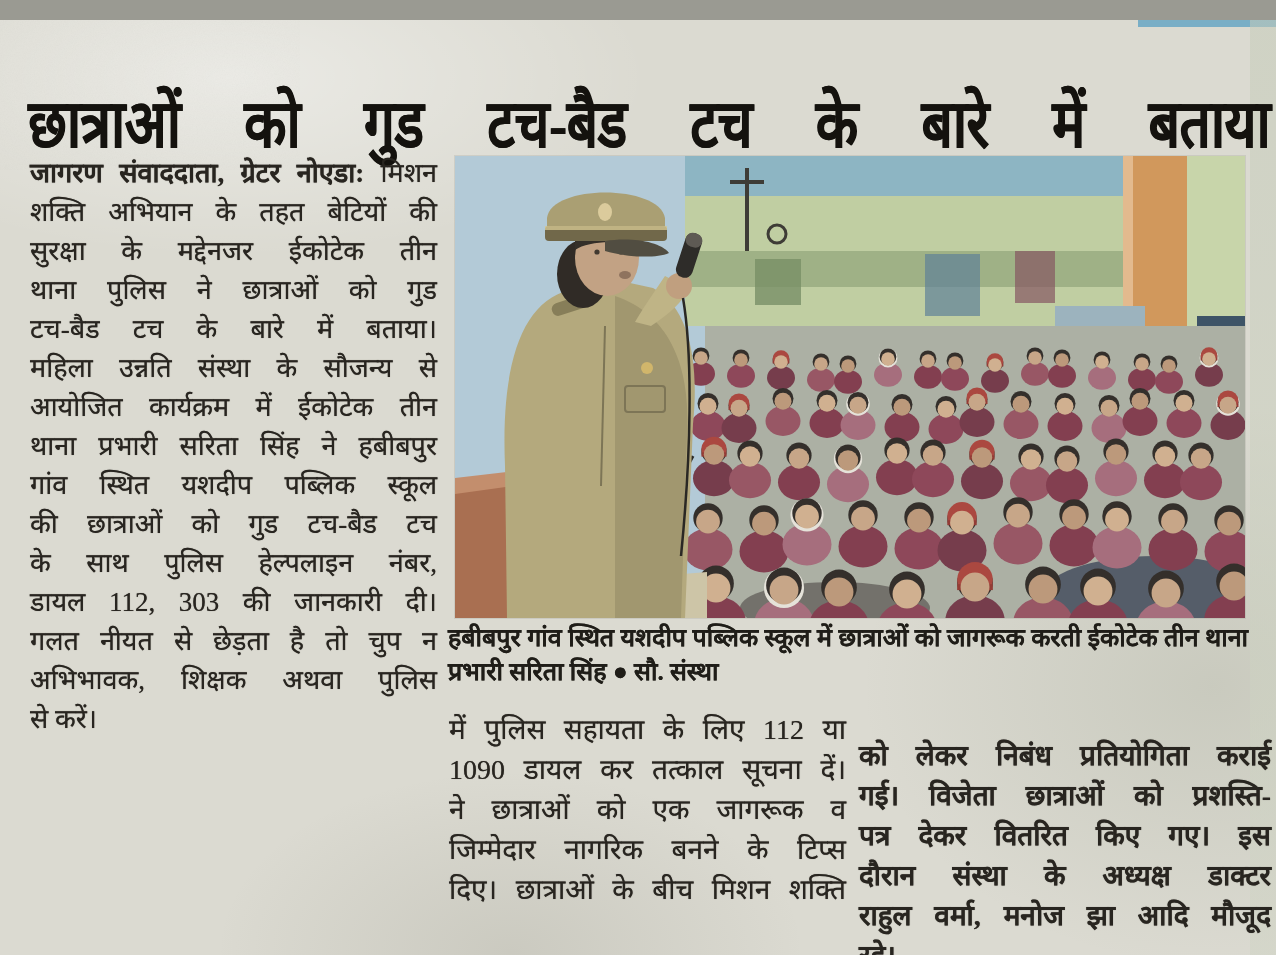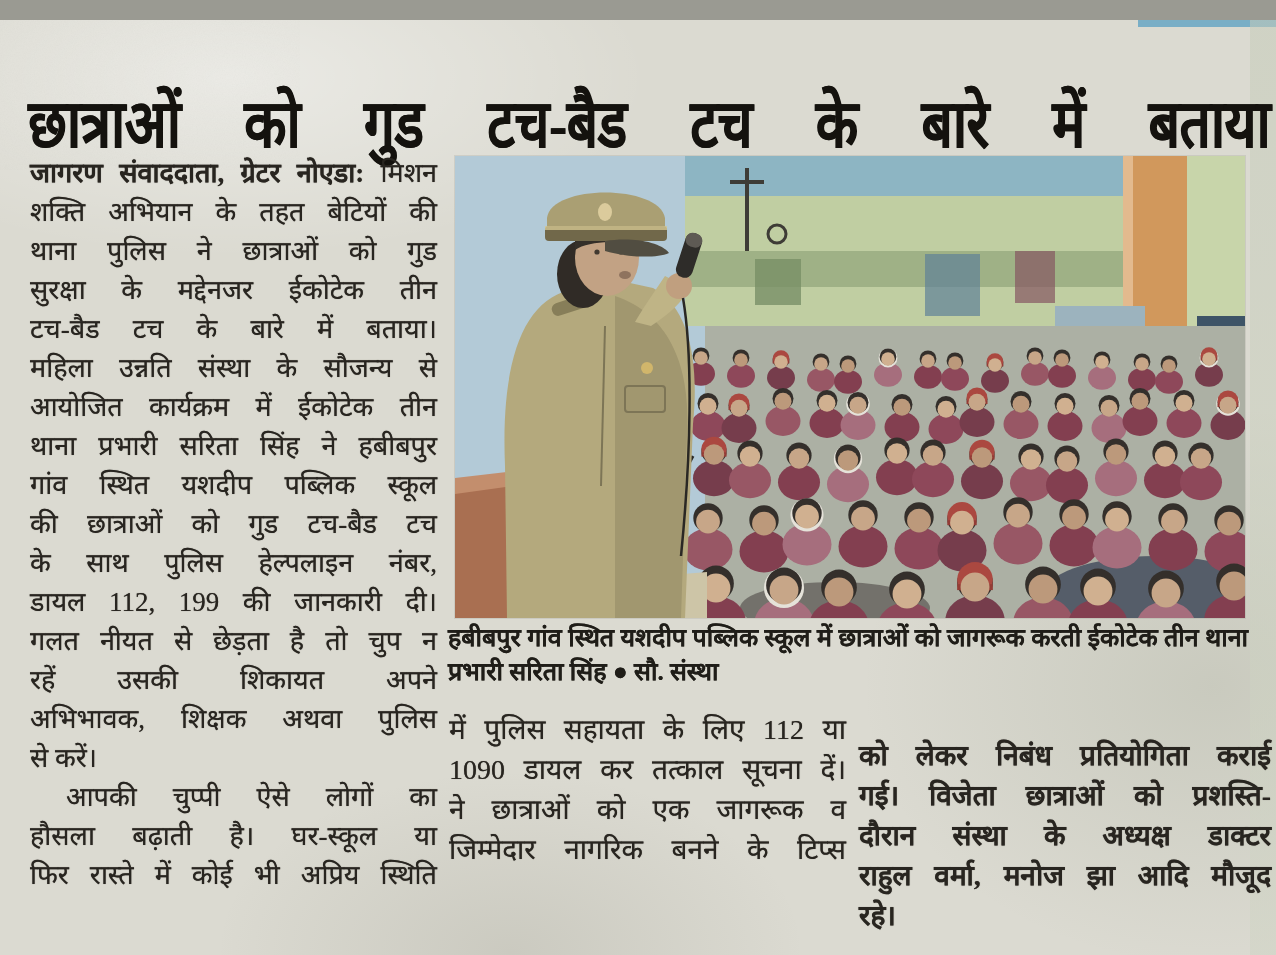--- a/index.html
+++ b/index.html
@@ -55,39 +55,33 @@
 
   <div class="blue-sliver"></div>
   <div class="margin-strip"></div>
 
   <h1 class="headline">छात्राओं को गुड टच-बैड टच के बारे में बताया</h1>
 
   <div class="col col-left">
     <div class="para">
         <div class="tline"><b class="lead">जागरण संवाददाता, ग्रेटर नोएडा: </b>मिशन</div>
         <div class="tline">शक्ति अभियान के तहत बेटियों की</div>
+        <div class="tline">सुरक्षा के मद्देनजर ईकोटेक तीन</div>
         <div class="tline">थाना पुलिस ने छात्राओं को गुड</div>
-        <div class="tline">सुरक्षा के मद्देनजर ईकोटेक तीन</div>
         <div class="tline">टच-बैड टच के बारे में बताया।</div>
         <div class="tline">महिला उन्नति संस्था के सौजन्य से</div>
         <div class="tline">आयोजित कार्यक्रम में ईकोटेक तीन</div>
         <div class="tline">थाना प्रभारी सरिता सिंह ने हबीबपुर</div>
         <div class="tline">गांव स्थित यशदीप पब्लिक स्कूल</div>
         <div class="tline">की छात्राओं को गुड टच-बैड टच</div>
         <div class="tline">के साथ पुलिस हेल्पलाइन नंबर,</div>
-        <div class="tline">डायल 112, 199 की जानकारी दी।</div>
+        <div class="tline">डायल 112, 303 की जानकारी दी।</div>
         <div class="tline">गलत नीयत से छेड़ता है तो चुप न</div>
-        <div class="tline">रहें उसकी शिकायत अपने</div>
         <div class="tline">अभिभावक, शिक्षक अथवा पुलिस</div>
         <div class="tline flush">से करें।</div>
-      </div>
-    <div class="para">
-        <div class="tline indent">आपकी चुप्पी ऐसे लोगों का</div>
-        <div class="tline">हौसला बढ़ाती है। घर-स्कूल या</div>
-        <div class="tline">फिर रास्ते में कोई भी अप्रिय स्थिति</div>
       </div>
   </div>
 
   <div class="photo">
     <svg viewBox="0 0 790 462" preserveAspectRatio="none">
 
       <rect x="0" y="0" width="790" height="462" fill="#a3c2d4"></rect>
       <rect x="0" y="0" width="250" height="462" fill="#abcbdd"></rect>
       <rect x="230" y="0" width="560" height="40" fill="#7fb6c9"></rect>
       <rect x="230" y="40" width="560" height="130" fill="#bcd094"></rect>
@@ -365,27 +359,29 @@
       <div class="tline">हबीबपुर गांव स्थित यशदीप पब्लिक स्कूल में छात्राओं को जागरूक करती ईकोटेक तीन थाना</div>
       <div class="tline flush">प्रभारी सरिता सिंह ● सौ. संस्था</div>
     </div>
 
   <div class="col col-mid">
     <div class="para">
         <div class="tline">में पुलिस सहायता के लिए 112 या</div>
         <div class="tline">1090 डायल कर तत्काल सूचना दें।</div>
         <div class="tline">ने छात्राओं को एक जागरूक व</div>
         <div class="tline">जिम्मेदार नागरिक बनने के टिप्स</div>
+        <div class="tline">दिए। छात्राओं के बीच मिशन शक्ति</div>
       </div>
   </div>
 
   <div class="col col-right">
     <div class="para">
         <div class="tline">को लेकर निबंध प्रतियोगिता कराई</div>
         <div class="tline">गई। विजेता छात्राओं को प्रशस्ति-</div>
+        <div class="tline">पत्र देकर वितरित किए गए। इस</div>
         <div class="tline">दौरान संस्था के अध्यक्ष डाक्टर</div>
         <div class="tline">राहुल वर्मा, मनोज झा आदि मौजूद</div>
         <div class="tline flush">रहे।</div>
       </div>
   </div>
 
   <div class="cutoff">
     <i style="left:95px;top:2px;width:11px;height:16px;border-radius:5px 5px 0 0;"></i>
     <i style="left:152px;top:7px;width:5px;height:10px;"></i>
     <i style="left:222px;top:8px;width:26px;height:8px;border-radius:10px 10px 0 0;"></i>

